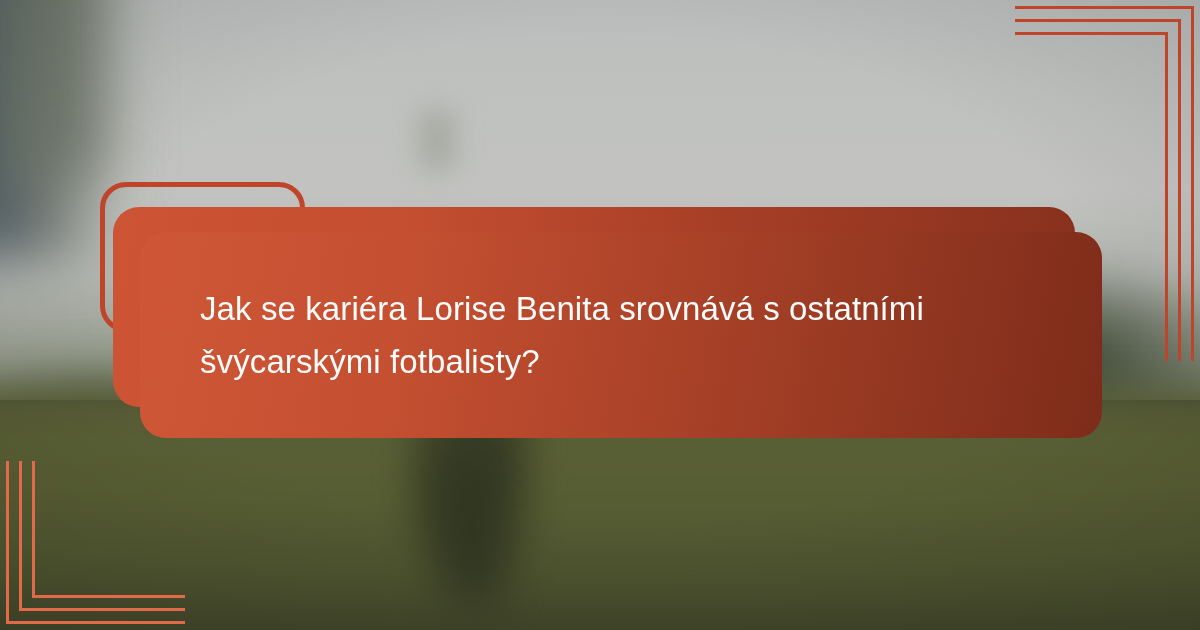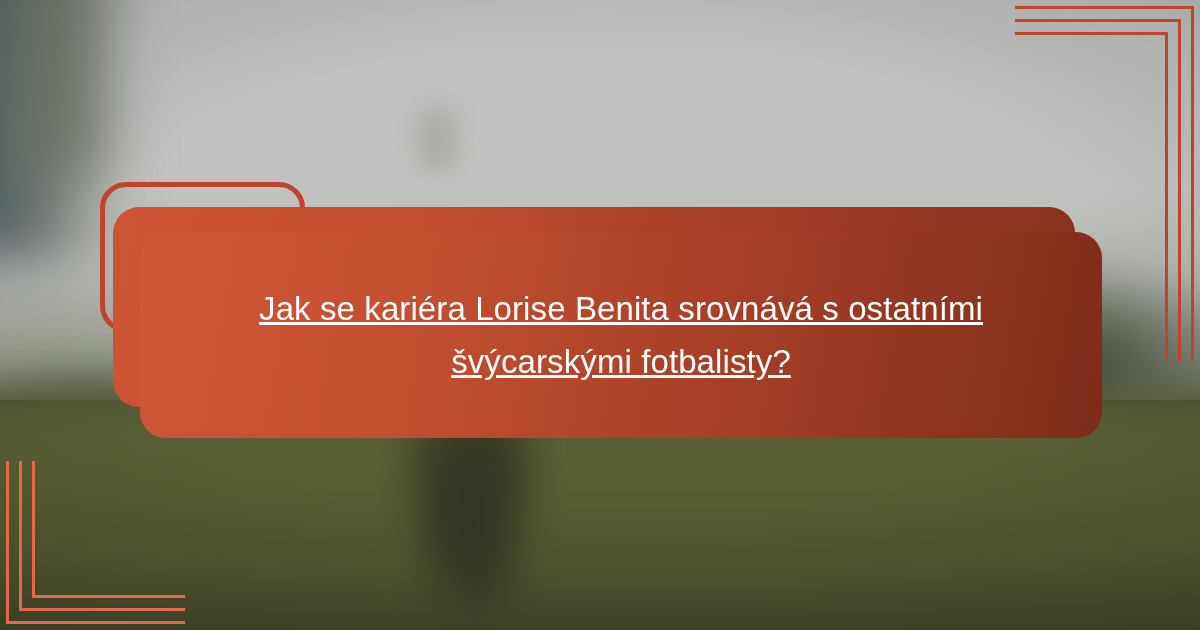--- a/index.html
+++ b/index.html
@@ -178,28 +178,26 @@
     display: flex;
     align-items: center;
     justify-content: center;
   }
 
   .headline {
     margin: 0;
     padding: 0 60px;
     width: 100%;
     box-sizing: border-box;
-    text-align: center;
     color: #fdfcfa;
     font-size: 33px;
     font-weight: 400;
     line-height: 1.62;
     letter-spacing: .1px;
     text-rendering: optimizeLegibility;
-    text-decoration: underline;
   }
 </style>
 </head>
 <body>
 
 <div class="canvas">
 
   <div class="bg">
     <div class="bg-sky"></div>
     <div class="bg-building"></div>

